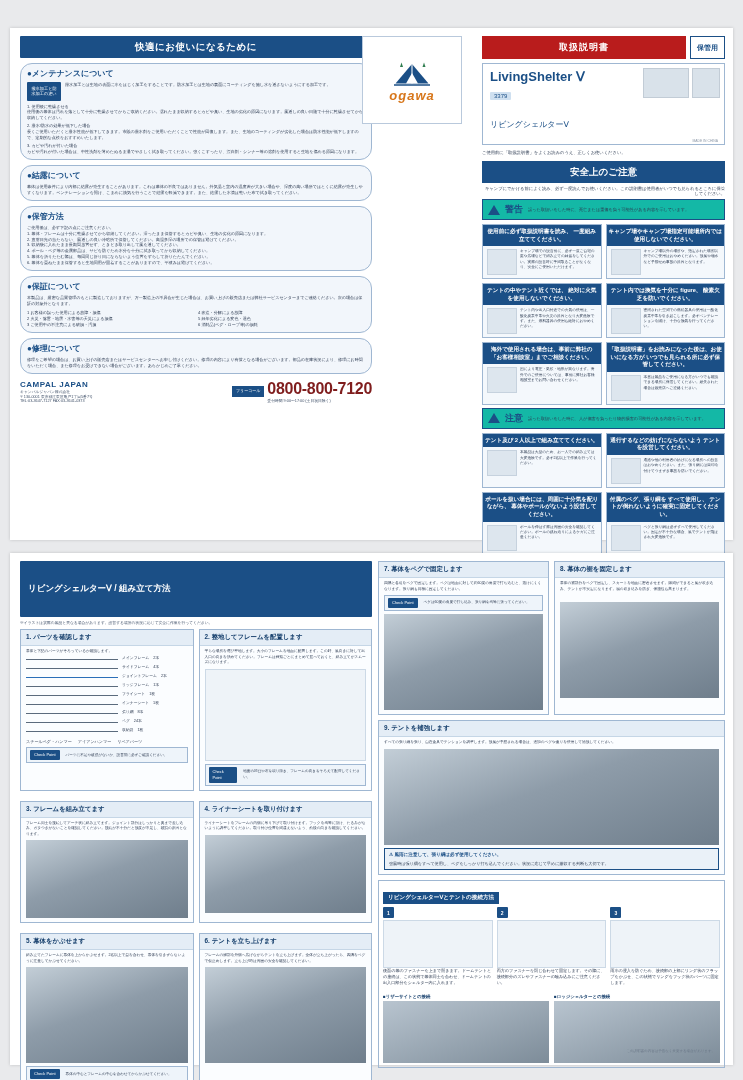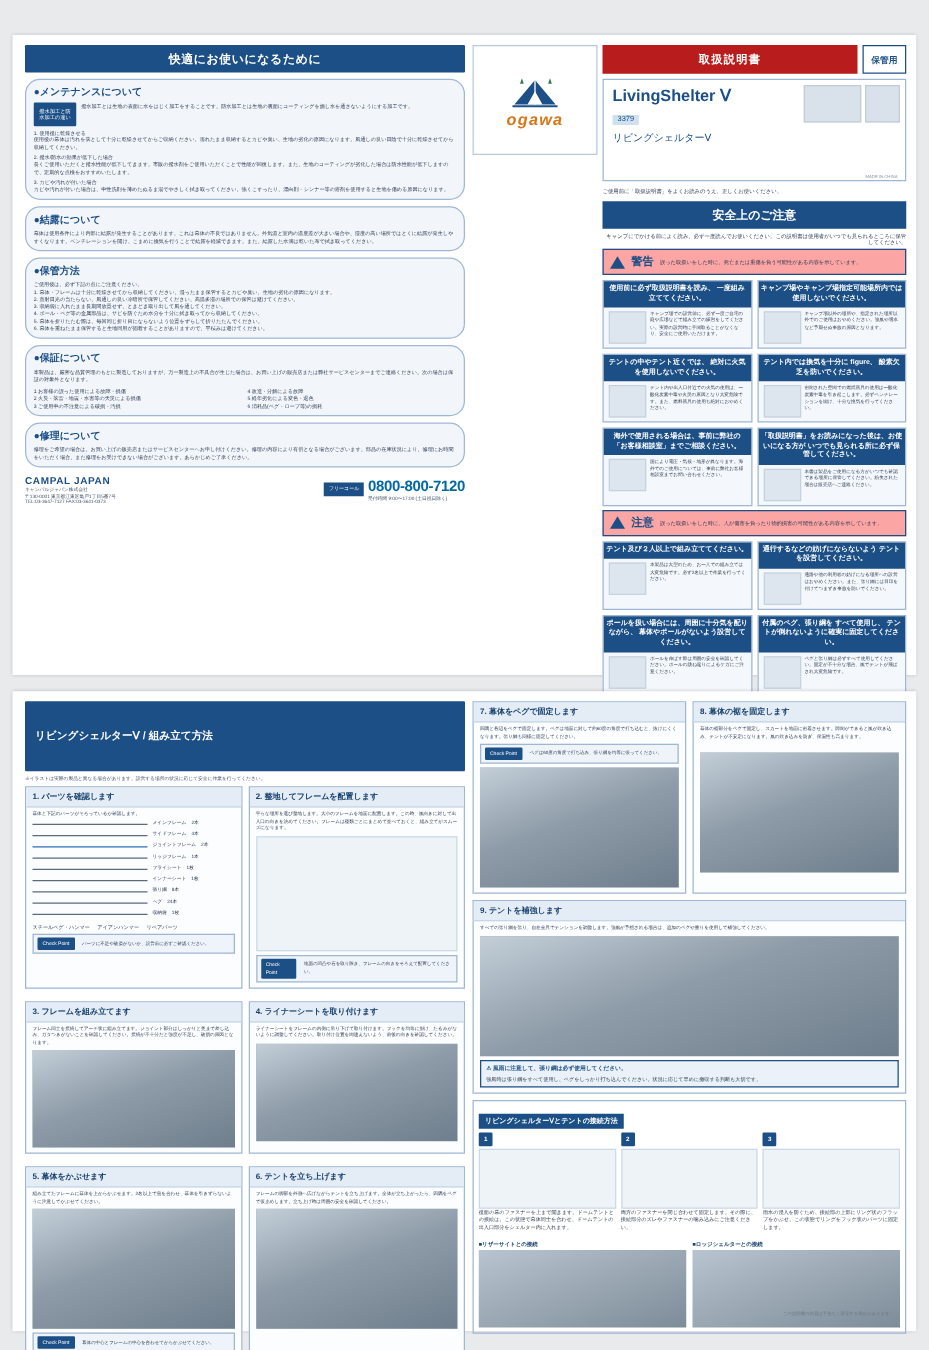--- a/index.html
+++ b/index.html
@@ -38,71 +38,71 @@
   .rowline { display:flex; gap:4px; }
 
   .badge-blue {
     background:#1b4f86; color:#fff; font-size:4.2px; line-height:1.25;
     padding:4px 3px; text-align:center; width:34px; flex:0 0 34px;
     display:flex; align-items:center; justify-content:center; border-radius:1px;
   }
 
   
   .logo-box {
-    position:absolute; left:368px; top:8px; width:100px; height:88px;
+    position:absolute; left:352px; top:8px; width:100px; height:88px;
     border:1px solid #b9c9dc; background:#fff; display:flex;
     flex-direction:column; align-items:center; justify-content:center;
   }
   .tent-ico { width:46px; height:30px; }
   .ogawa { font-size:13px; color:#d7761a; font-style:italic; font-weight:bold; letter-spacing:1px;}
 
   .manual-head { position:absolute; left:472px; top:8px; width:243px; }
   .mh-row { display:flex; align-items:stretch; gap:4px; }
   .mh-title {
     background:#b91c1c; color:#fff; font-size:9px; font-weight:bold;
     padding:5px 8px; flex:1; text-align:center; letter-spacing:1px;
   }
   .mh-keep {
     border:1px solid #1b4f86; color:#1b4f86; font-size:7px; font-weight:bold;
     padding:5px 6px; display:flex; align-items:center;
   }
   .prod-box { border:1px solid #9fb7d2; margin-top:4px; padding:5px 7px; height:82px; position:relative;}
   .prod-name { font-size:13px; font-weight:bold; color:#1b4f86; letter-spacing:0px; }
   .prod-code { display:inline-block; background:#cfe0f0; color:#1b4f86; font-size:6px; padding:1px 4px; border-radius:1px; }
-  .prod-jp { font-size:8px; color:#1b4f86; margin-top:3px;}
+  .prod-jp { font-size:8px; color:#1b4f86; margin-top:17px;}
   .prod-thumbs { position:absolute; right:4px; top:4px; display:flex; gap:3px; }
   .thumb { width:46px; height:30px; background:#d9e2ea; border:1px solid #c2ccd6; }
   .thumb.small { width:28px; }
 
   .note-line { font-size:4.3px; color:#2d3b52; margin-top:5px; }
 
   .safety-bar { background:#1b4f86; color:#fff; text-align:center; font-size:9.5px; font-weight:bold; padding:5px 0 4px; margin-top:6px;}
   .safety-sub { font-size:4.3px; text-align:right; color:#2d3b52; margin:3px 0 2px; }
 
   .warn-head {
     display:flex; align-items:center; gap:5px; border:1px solid #1b4f86;
-    background:#fca5a5; padding:3px 5px; margin-top:3px;
+    background:#14b8a6; padding:3px 5px; margin-top:3px;
   }
   .tri { width:0;height:0;border-left:6px solid transparent;border-right:6px solid transparent;border-bottom:10px solid #1b4f86; position:relative;}
   .warn-label { font-size:9px; font-weight:bold; color:#1b4f86; }
   .warn-desc { font-size:4.2px; color:#2d3b52; }
 
   .grid2 { display:grid; grid-template-columns:1fr 1fr; gap:4px; margin-top:4px; }
   .cell { border:1px solid #9fb7d2; background:#f4f8fc; }
   .cell-h { background:#1b4f86; color:#fff; font-size:5.6px; font-weight:bold; text-align:center; padding:3px 2px; line-height:1.35;}
   .cell-b { padding:3px 4px; font-size:3.7px; line-height:1.45; color:#2d3b52; display:flex; gap:3px;}
   .cell-img { width:30px; height:26px; background:#dde6ee; border:1px solid #c6d2de; flex:0 0 30px;}
 
   
   .footer-brand { display:flex; align-items:center; gap:4px; margin-top:6px;}
   .fb-logo { font-size:8px; font-weight:bold; color:#1b4f86; letter-spacing:.5px; }
   .fb-tiny { font-size:3.8px; color:#43536b; }
   .phone-box { margin-left:auto; display:flex; align-items:center; gap:3px;}
   .freecall { background:#1b4f86; color:#fff; font-size:4px; padding:3px 4px; line-height:1.2; text-align:center;}
-  .phone-num { font-size:12px; font-weight:bold; color:#0369a1; letter-spacing:-.3px;}
+  .phone-num { font-size:16px; font-weight:bold; color:#7f1d1d; letter-spacing:-.3px;}
 
   
   .bs-left { position:absolute; left:10px; top:8px; width:352px; height:496px;}
   .bs-right { position:absolute; left:368px; top:8px; width:347px; height:496px;}
   .bs-title { background:#1b4f86;color:#fff;font-size:8.5px;font-weight:bold;padding:22px 8px;border-radius:1px;}
   .bs-note { font-size:3.8px; color:#43536b; margin:3px 0 4px; }
 
   .step { border:1px solid #9fb7d2; background:#fbfdff; margin-bottom:5px; }
   .step-h { background:#e4edf6; color:#17406d; font-size:6.4px; font-weight:bold; padding:3px 5px; border-bottom:1px solid #c5d6e6;}
   .step-b { padding:3px 5px 4px; font-size:3.7px; line-height:1.5; color:#2d3b52;}

